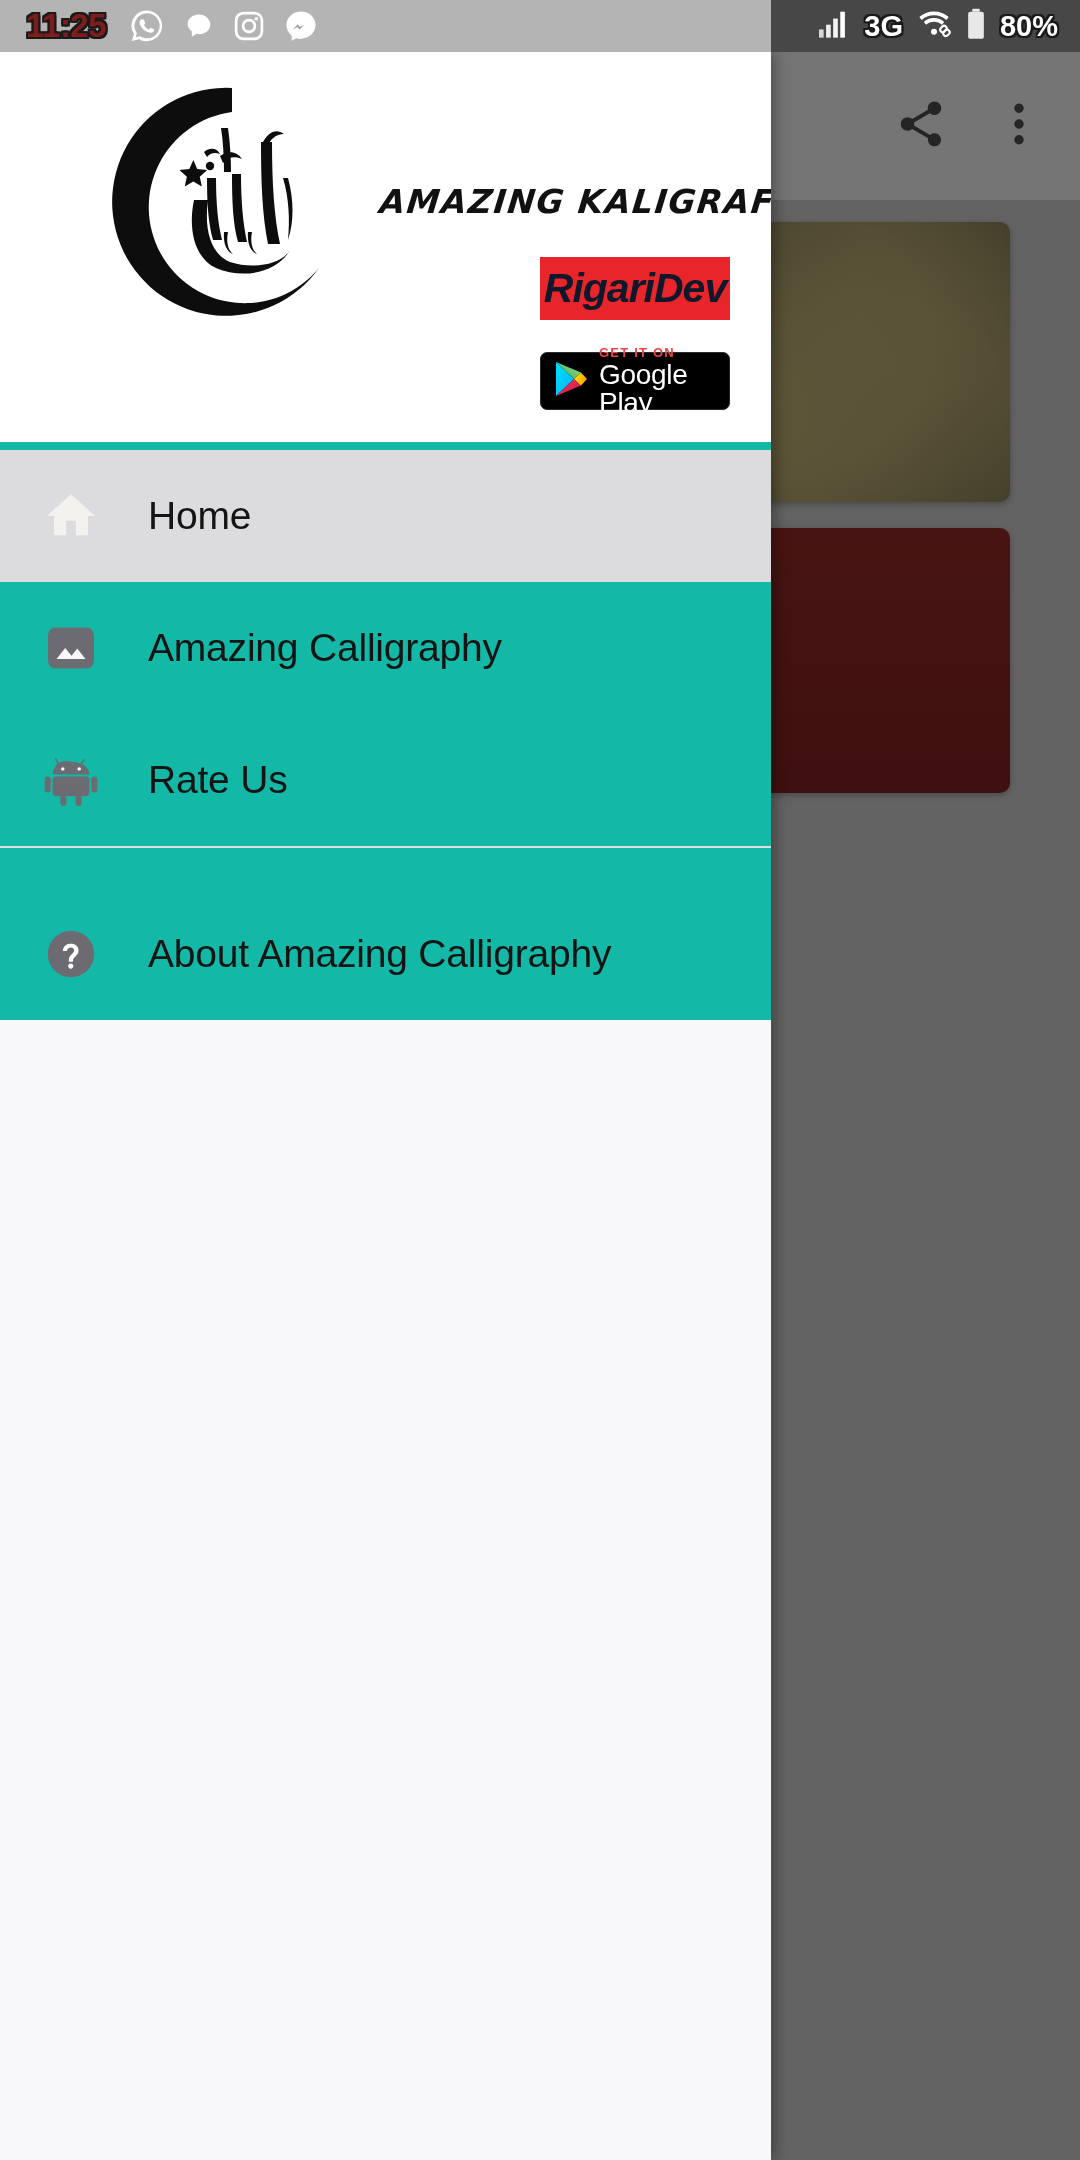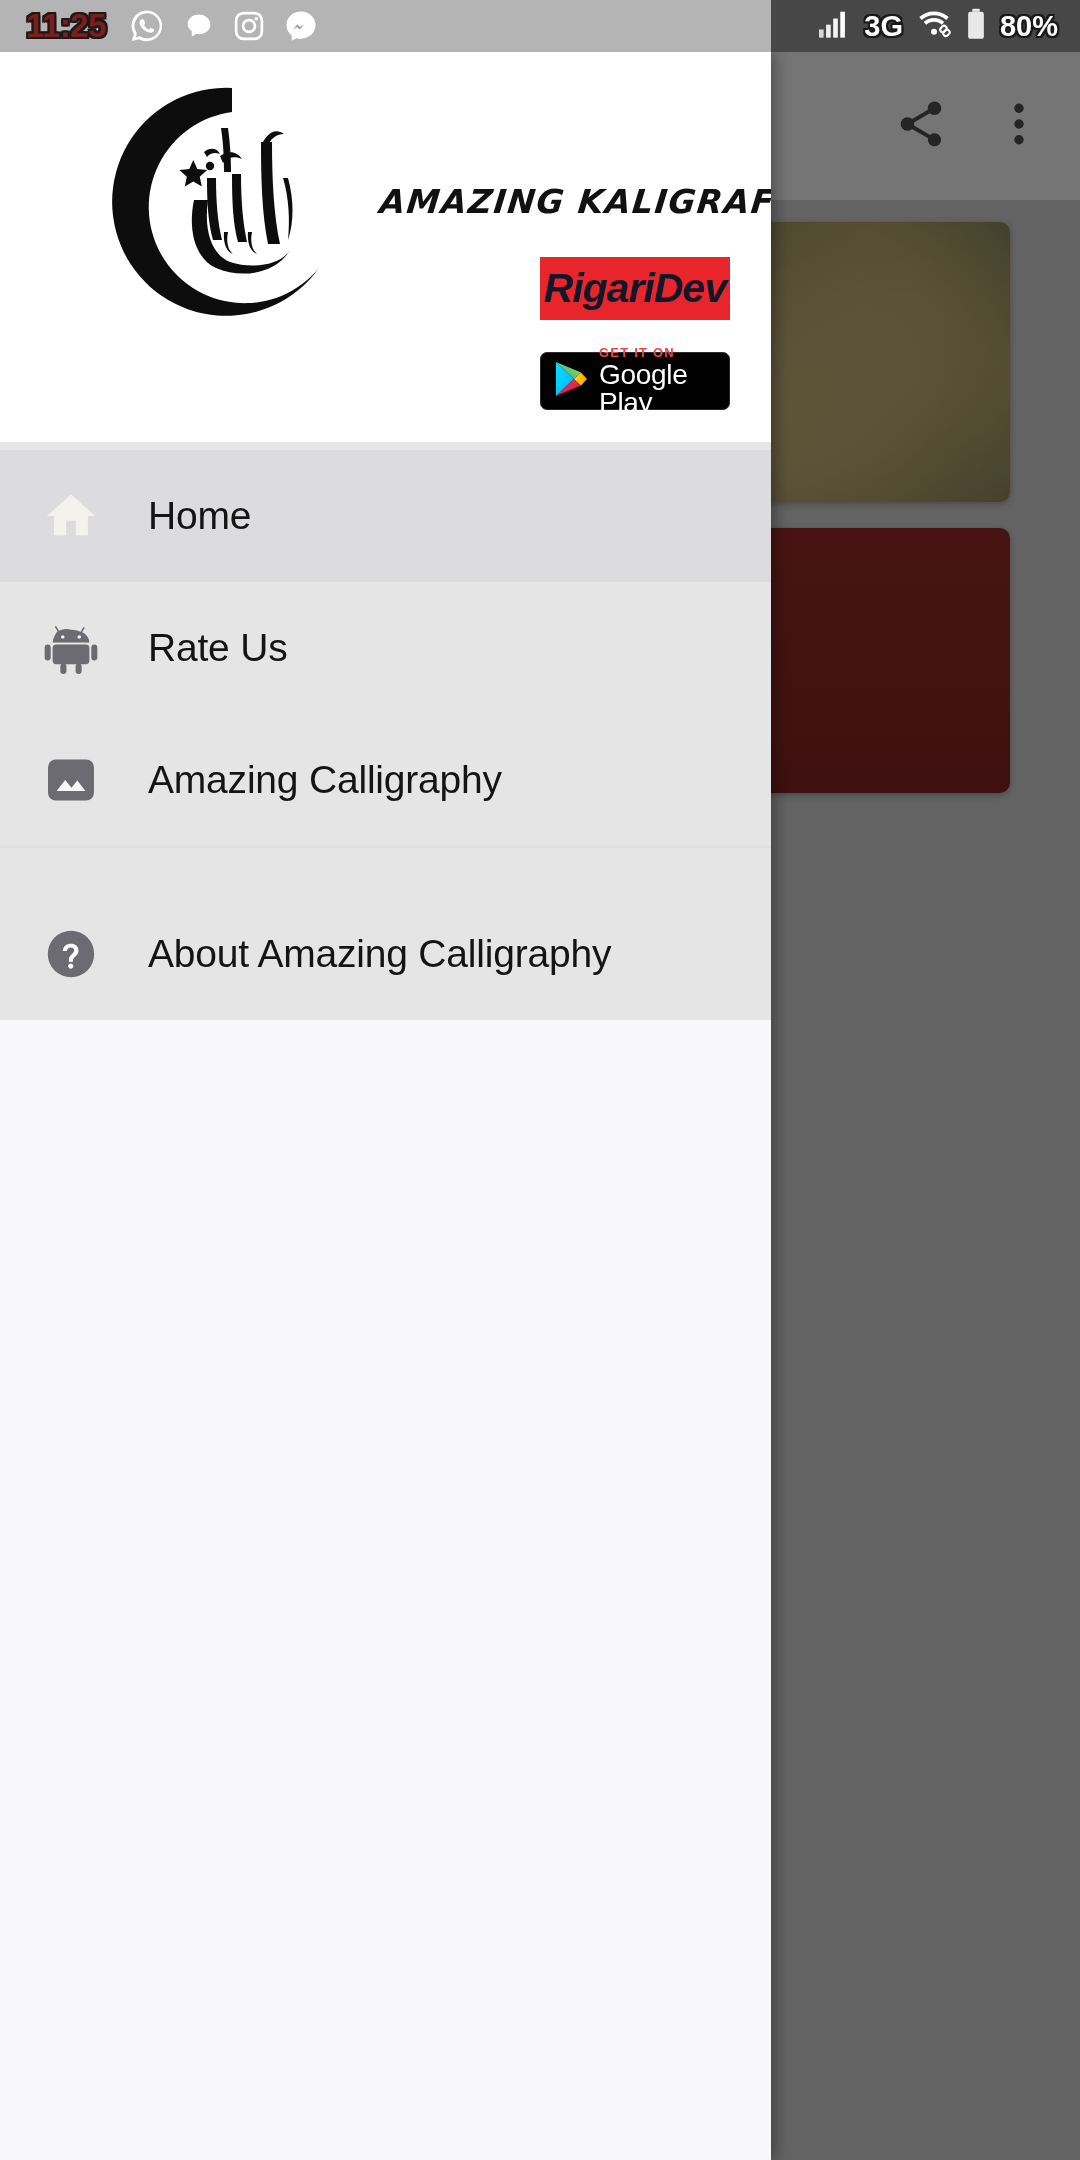--- a/index.html
+++ b/index.html
@@ -266,21 +266,21 @@
     font-size: 28px;
     color: #ffffff;
     margin-top: 2px;
     letter-spacing: -0.3px;
   }
 
   
   #drawer-menu {
     position: relative;
     width: 810px;
-    background: #e5e5e5;
+    background: #14b8a6;
     padding-top: 8px;
   }
   .menu-item {
     position: relative;
     display: flex;
     align-items: center;
     height: 132px;
     width: 771px;
     box-sizing: border-box;
   }
@@ -432,43 +432,43 @@
           <svg width="58" height="58" viewBox="0 0 24 24">
             <path fill="#f4f2ee" d="M10 20v-6h4v6h5v-8h3L12 3 2 12h3v8z"></path>
           </svg>
         </span>
         <span class="menu-label">Home</span>
       </div>
 
       <div class="menu-item">
         <span class="menu-icon">
           <svg width="58" height="58" viewBox="0 0 24 24">
+            <rect x="2.5" y="3.5" width="19" height="17" rx="3.2" fill="#6b6b71"></rect>
+            <path d="M6 16.6l3.6-4.6 2.6 3.2 2.4-3 3.4 4.4z" fill="#f7f7f8"></path>
+          </svg>
+        </span>
+        <span class="menu-label">Amazing Calligraphy</span>
+      </div>
+
+      <div class="menu-item">
+        <span class="menu-icon">
+          <svg width="58" height="58" viewBox="0 0 24 24">
             <g fill="#6b6b71">
               <path d="M6.4 5.1l-1-1.7a.33.33 0 0 1 .57-.33l1.04 1.77A7.2 7.2 0 0 1 12 4.4c1.44 0 2.79.3 3.99.84l1.04-1.77a.33.33 0 0 1 .57.33l-1 1.7C18.4 6.3 19.5 7.9 19.6 9.7H4.4c.1-1.8 1.2-3.4 2-4.6z"></path>
               <circle cx="8.6" cy="7.4" r="0.72" fill="#ffffff"></circle>
               <circle cx="15.4" cy="7.4" r="0.72" fill="#ffffff"></circle>
               <rect x="4.4" y="10.6" width="15.2" height="8.1" rx="1.5"></rect>
               <rect x="1.1" y="10.6" width="2.5" height="6.6" rx="1.25"></rect>
               <rect x="20.4" y="10.6" width="2.5" height="6.6" rx="1.25"></rect>
               <rect x="7.6" y="18.4" width="2.5" height="4.4" rx="1.25"></rect>
               <rect x="13.9" y="18.4" width="2.5" height="4.4" rx="1.25"></rect>
             </g>
           </svg>
         </span>
         <span class="menu-label">Rate Us</span>
-      </div>
-
-      <div class="menu-item">
-        <span class="menu-icon">
-          <svg width="58" height="58" viewBox="0 0 24 24">
-            <rect x="2.5" y="3.5" width="19" height="17" rx="3.2" fill="#6b6b71"></rect>
-            <path d="M6 16.6l3.6-4.6 2.6 3.2 2.4-3 3.4 4.4z" fill="#f7f7f8"></path>
-          </svg>
-        </span>
-        <span class="menu-label">Amazing Calligraphy</span>
       </div>
 
       <div class="menu-divider"></div>
       <div class="menu-group-pad"></div>
 
       <div class="menu-item">
         <span class="menu-icon">
           <svg width="58" height="58" viewBox="0 0 24 24">
             <circle cx="12" cy="12" r="9.6" fill="#6b6b71"></circle>
             <path d="M11.1 14.6c0-1 .2-1.6 1.1-2.4.8-.7 1.1-1 1.1-1.6 0-.8-.6-1.3-1.4-1.3-.9 0-1.5.5-1.6 1.5H8.6c.1-1.9 1.4-3 3.3-3 1.9 0 3.2 1.1 3.2 2.7 0 1-.4 1.7-1.3 2.5-.8.7-1 1.1-1 1.9v.3h-1.7zm-.3 2.4c0-.6.5-1.1 1.1-1.1.6 0 1.1.5 1.1 1.1 0 .6-.5 1.1-1.1 1.1-.6 0-1.1-.5-1.1-1.1z" fill="#ffffff"></path>

